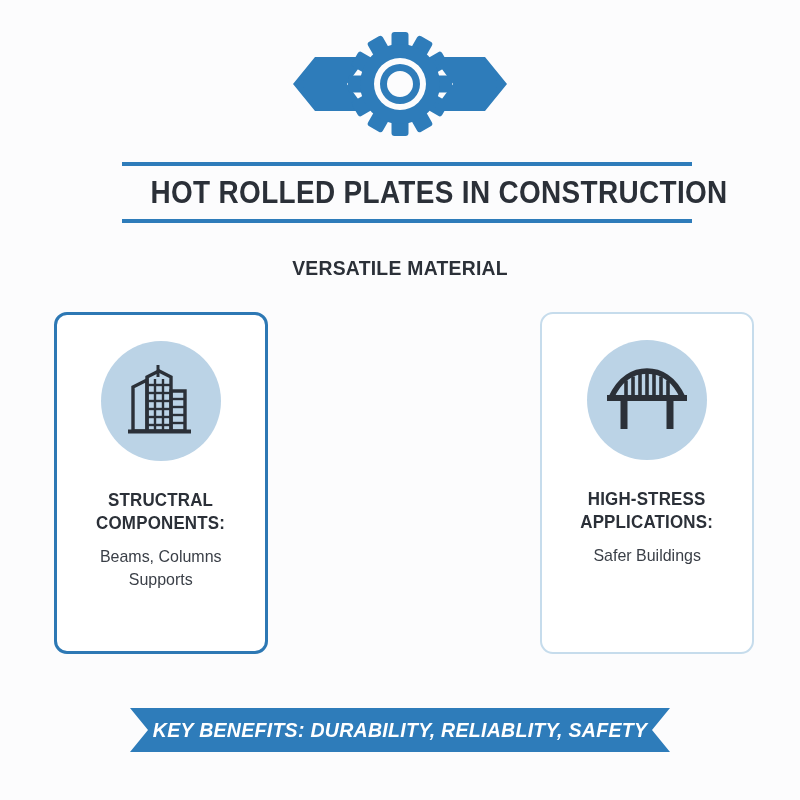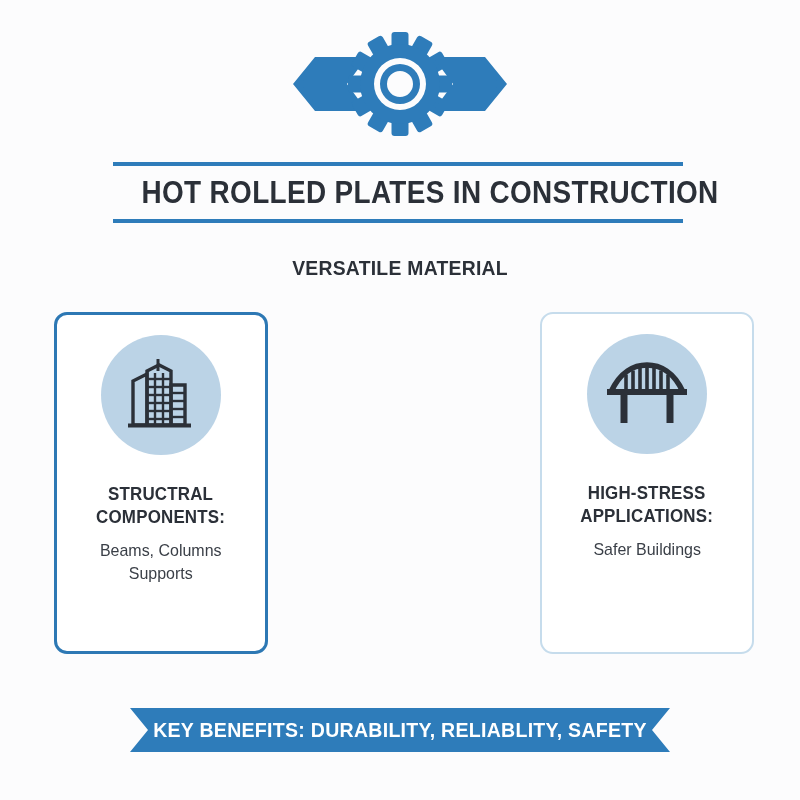--- a/index.html
+++ b/index.html
@@ -32,21 +32,21 @@
     height: 120px;
     display: flex;
     align-items: center;
     justify-content: center;
   }
 
   
   .title-block {
     position: absolute;
     top: 162px;
-    left: 113px;
+    left: 122px;
     width: 570px;
   }
   .rule {
     height: 4px;
     background: #2e7cba;
     width: 100%;
   }
   .rule.bottom { background: #2e7cba; }
   .title {
     text-align: center;
@@ -88,21 +88,21 @@
   .card {
     width: 214px;
     height: 342px;
     box-sizing: border-box;
     background: #ffffff;
     border: 2px solid #c6dcec;
     border-radius: 13px;
     display: flex;
     flex-direction: column;
     align-items: center;
-    padding-top: 20px;
+    padding-top: 26px;
   }
   .card.highlight {
     border: 3px solid #2d78b4;
   }
   .icon-circle {
     width: 120px;
     height: 120px;
     border-radius: 50%;
     background: #bbd3e6;
     display: flex;
@@ -133,20 +133,21 @@
     white-space: pre-line;
   }
 
   
   .ribbon-wrap {
     position: absolute;
     top: 708px;
     left: 130px;
     width: 540px;
     height: 44px;
+    font-style: italic;
   }
   .ribbon-svg { display: block; }
   .ribbon-text {
     position: absolute;
     top: 0;
     left: 0;
     width: 540px;
     height: 44px;
     display: flex;
     align-items: center;

